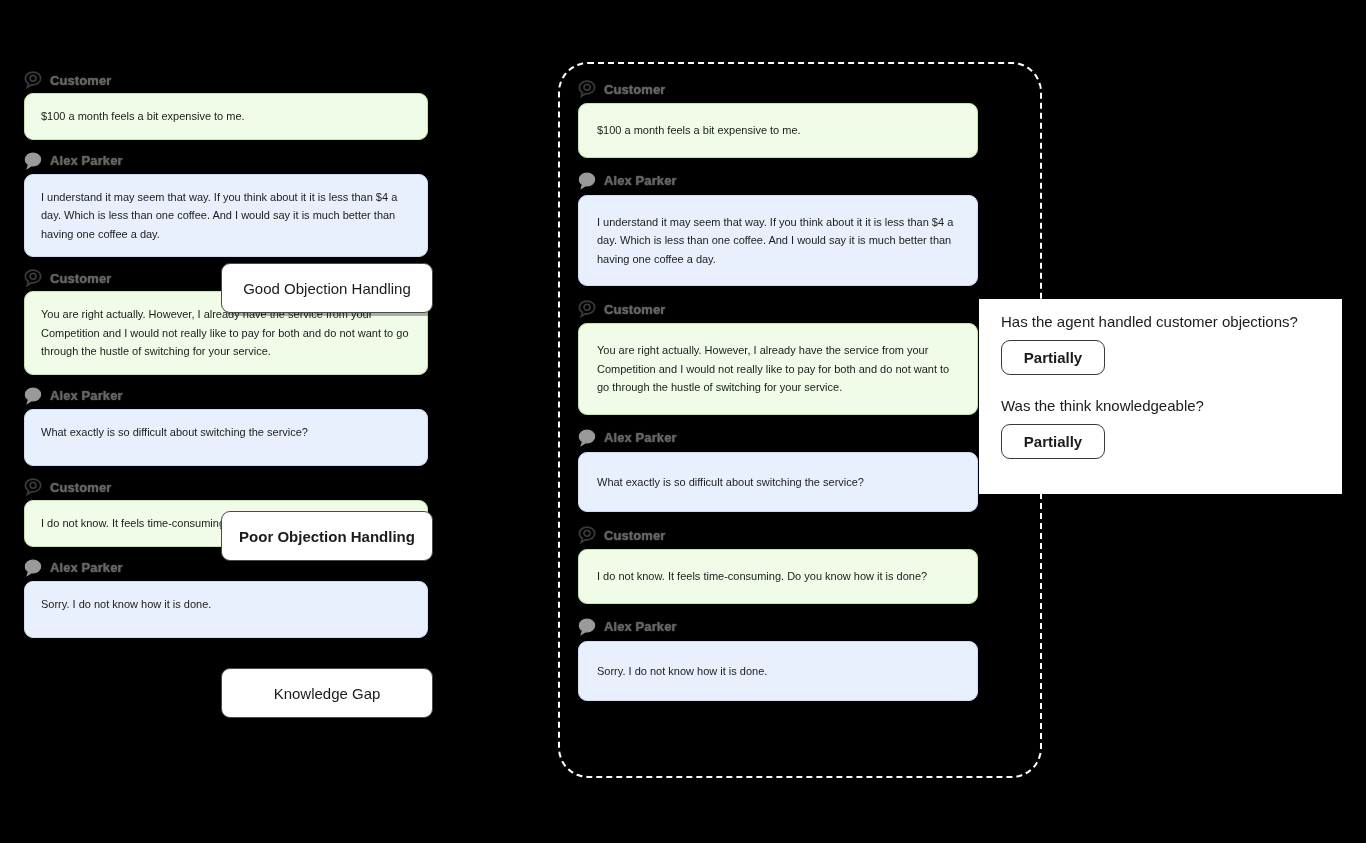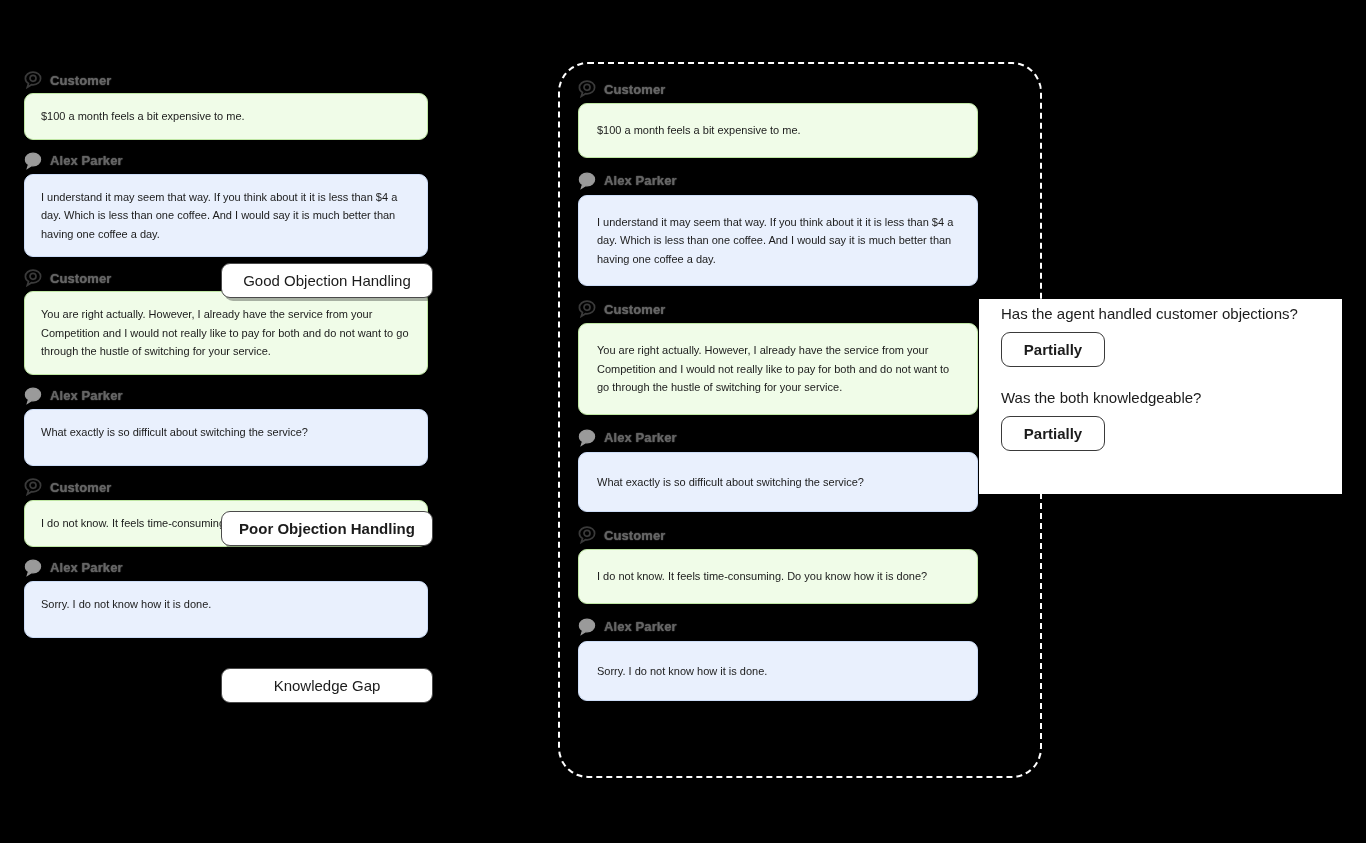--- a/index.html
+++ b/index.html
@@ -78,21 +78,21 @@
     box-sizing: border-box;
     background: #ffffff;
     border: 1px solid #4a4a4a;
     border-radius: 9px;
     box-shadow: 3px 3px 0 rgba(0,0,0,.30);
     font-size: 15px;
     color: #1b1b1b;
     display: flex;
     align-items: center;
     justify-content: center;
-    height: 35px;
+    height: 50px;
     white-space: nowrap;
   }
 
   
   #dashed-frame {
     position: absolute;
     left: 558px;
     top: 62px;
     width: 484px;
     height: 716px;
@@ -111,21 +111,21 @@
 
   
   #annotation-panel {
     position: absolute;
     left: 979px;
     top: 299px;
     width: 363px;
     height: 195px;
     box-sizing: border-box;
     background: #ffffff;
-    padding: 6px 12px 0 12px;
+    padding: 14px 12px 0 12px;
   }
   .question {
     font-size: 15px;
     color: #1b1b1b;
     margin: 0 0 10px 10px;
   }
   .answer-btn {
     box-sizing: border-box;
     display: inline-flex;
     align-items: center;
@@ -285,17 +285,17 @@
       <span class="speaker-name">Alex Parker</span>
     </div>
     <div class="msg blue" style="padding:20px 18px;">Sorry. I do not know how it is done.</div>
 
   </div>
 
   <div id="annotation-panel">
     <p class="question">Has the agent handled customer objections?</p>
     <button class="answer-btn">Partially</button>
 
-    <p class="question">Was the both knowledgeable?</p>
+    <p class="question">Was the think knowledgeable?</p>
     <button class="answer-btn">Partially</button>
   </div>
 
 </div>
 
 </body></html>

